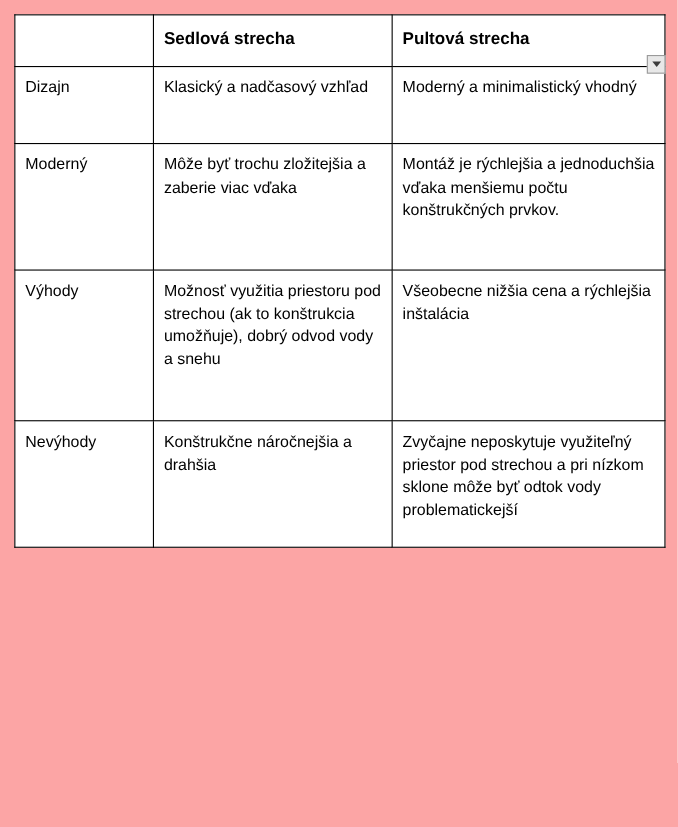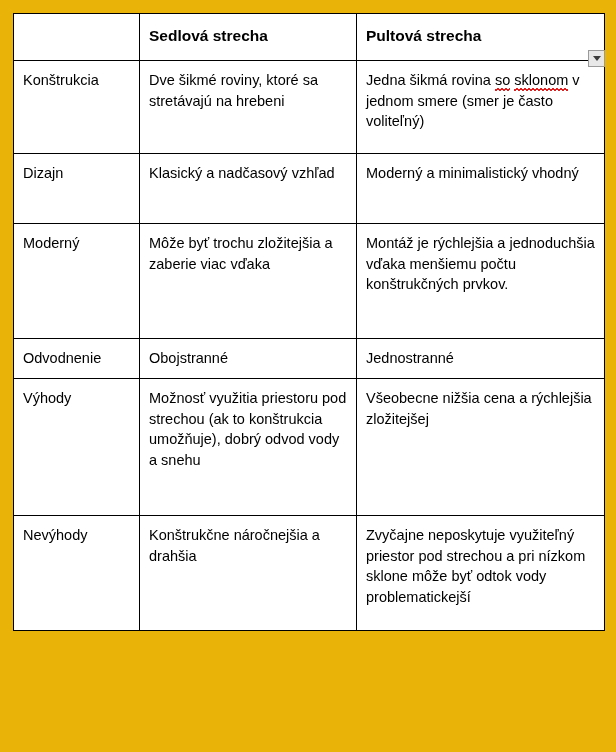--- a/index.html
+++ b/index.html
@@ -14,21 +14,21 @@
     color: #000000;
     overflow: hidden;
     position: relative;
   }
 
   #page {
     position: absolute;
     left: 0; top: 0;
     width: 616px;
     height: 752px;
-    background: #eab308;
+    background: #fca5a5;
   }
 
   table.compare {
     position: absolute;
     left: 13px;
     top: 13px;
     width: 591px;
     border-collapse: collapse;
     table-layout: fixed;
     background: #ffffff;
@@ -132,50 +132,40 @@
       <col class="c-b">
     </colgroup>
     <tbody>
 
       <tr class="head">
         <td class="blank"></td>
         <td>Sedlová strecha</td>
         <td>Pultová strecha</td>
       </tr>
 
-      <tr class="r-konstrukcia">
-        <td class="rowlabel">Konštrukcia</td>
-        <td>Dve šikmé roviny, ktoré sa stretávajú na hrebeni</td>
-        <td><span>Jedna šikmá rovina </span><span class="spell">so</span><span> </span><span class="spell">sklonom</span><span> v jednom smere (smer je často voliteľný)</span></td>
-      </tr>
 
       <tr class="r-dizajn">
         <td class="rowlabel">Dizajn</td>
         <td>Klasický a nadčasový vzhľad</td>
         <td>Moderný a minimalistický vhodný</td>
       </tr>
 
 
       <tr class="r-montaz">
         <td class="rowlabel">Moderný</td>
         <td>Môže byť trochu zložitejšia a zaberie viac vďaka</td>
         <td>Montáž je rýchlejšia a jednoduchšia vďaka menšiemu počtu konštrukčných prvkov.</td>
       </tr>
 
-      <tr class="r-odvodnenie">
-        <td class="rowlabel">Odvodnenie</td>
-        <td>Obojstranné</td>
-        <td>Jednostranné</td>
-      </tr>
 
 
       <tr class="r-vyhody">
         <td class="rowlabel">Výhody</td>
         <td>Možnosť využitia priestoru pod strechou (ak to konštrukcia umožňuje), dobrý odvod vody a snehu</td>
-        <td>Všeobecne nižšia cena a rýchlejšia zložitejšej</td>
+        <td>Všeobecne nižšia cena a rýchlejšia inštalácia</td>
       </tr>
 
       <tr class="r-nevyhody">
         <td class="rowlabel">Nevýhody</td>
         <td>Konštrukčne náročnejšia a drahšia</td>
         <td>Zvyčajne neposkytuje využiteľný priestor pod strechou a pri nízkom sklone môže byť odtok vody problematickejší</td>
       </tr>
 
     </tbody>
   </table>

